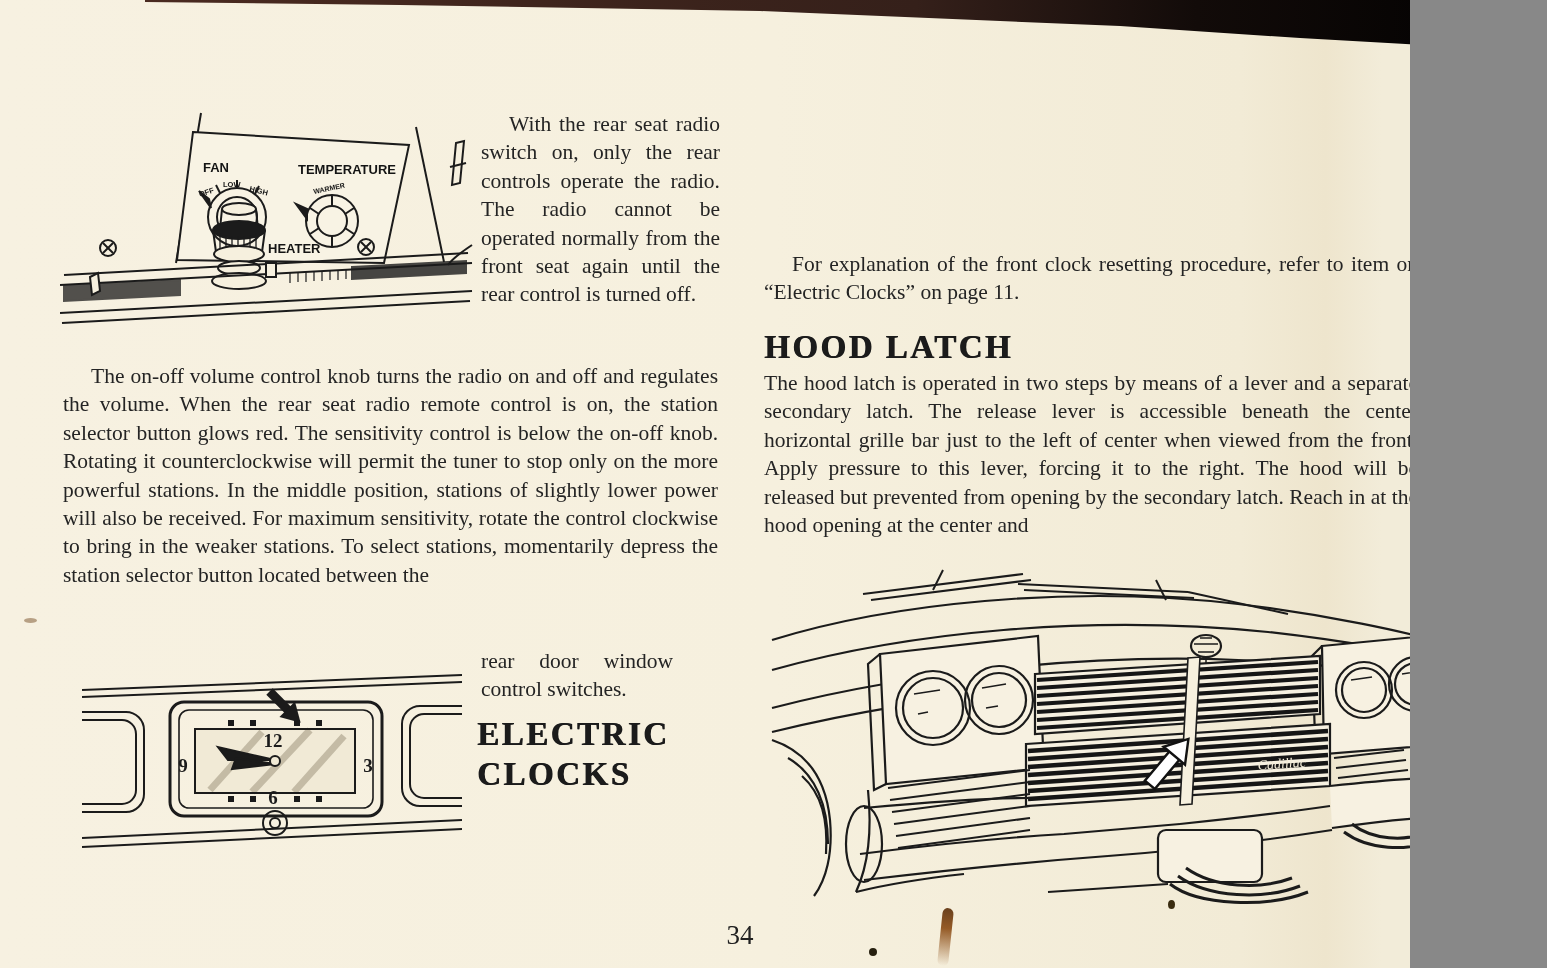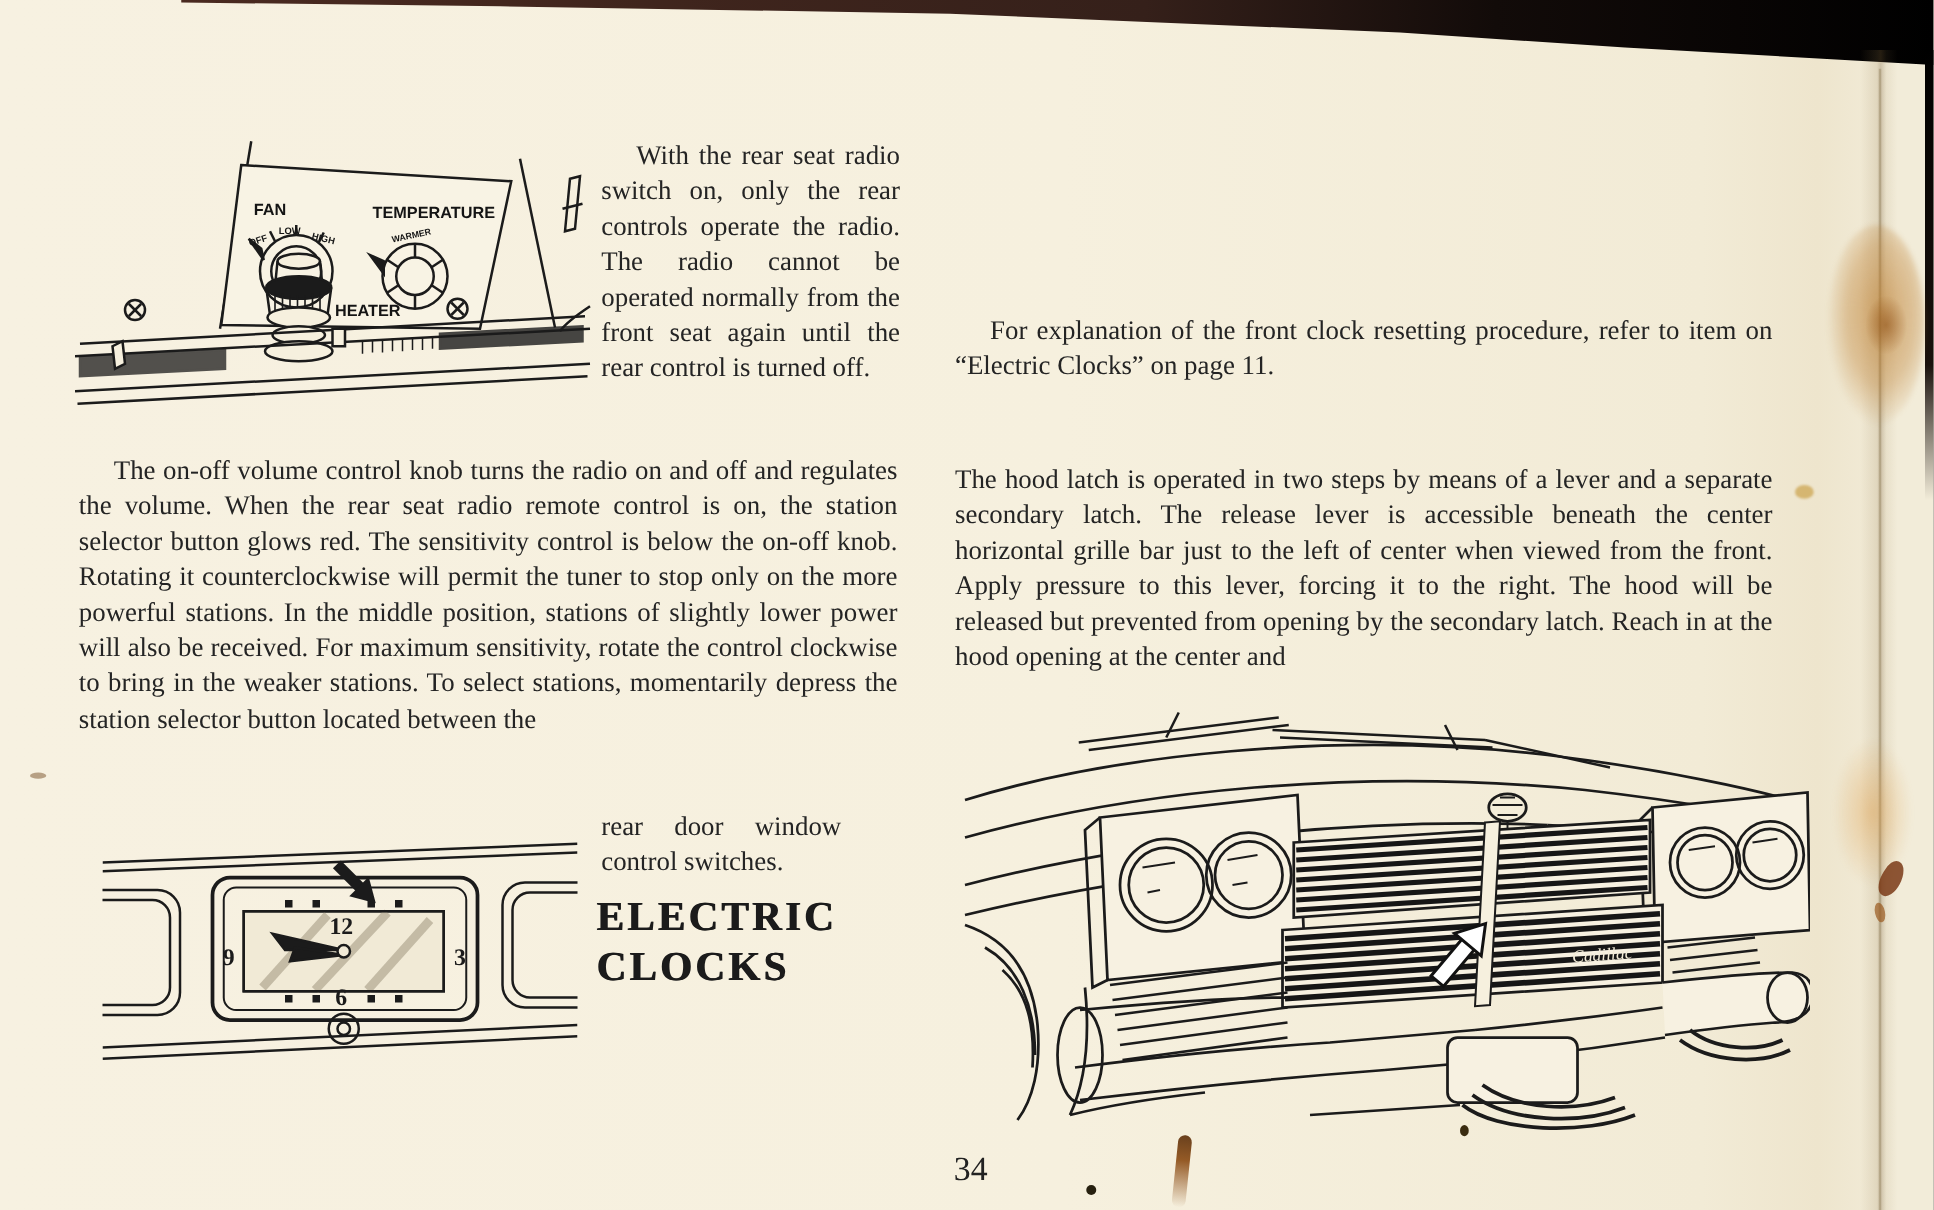--- a/index.html
+++ b/index.html
@@ -1,18 +1,18 @@
 <!DOCTYPE html>
 <html><head>
 <meta charset="utf-8">
 <style>
   html,body{margin:0;padding:0;background:#888;}
   .page{
     position:relative;
-    width:1547px;height:968px;
+    width:1410px;height:968px;
     overflow:hidden;
     background:linear-gradient(90deg,#f7f1e1 0%,#f6f0de 55%,#f2ebd6 88%,#eee5cd 94%,#f2ecd9 98%);
     font-family:"Liberation Serif", serif;
     color:#1f1f1f;
   }
   .abs{position:absolute;}
   .body-text{
     font-size:21.5px;
     line-height:28.4px;
     text-align:justify;
@@ -24,21 +24,21 @@
     font-weight:bold;
     font-size:33px;
     letter-spacing:2.5px;
     color:#1b1b1b;
     line-height:40px;
     text-shadow:0.7px 0 0 #1b1b1b;
   }
   .pagenum{
     font-size:27px;
     color:#222;
-    text-align:right;
+    text-align:center;
   }
   
   svg{display:block;}
   .stain{position:absolute;pointer-events:none;}
   .crease{
     position:absolute;left:1488px;top:40px;width:30px;height:928px;
     background:linear-gradient(90deg,rgba(150,125,80,0) 0%,rgba(150,125,80,0.18) 45%,rgba(120,95,55,0.30) 55%,rgba(150,125,80,0.10) 70%,rgba(150,125,80,0) 100%);
   }
   .crease-line{
     position:absolute;left:1503px;top:55px;width:2px;height:913px;
@@ -60,20 +60,21 @@
   <div class="abs body-text indent" style="left:63px;top:362px;width:655px;">The on-off volume control knob turns the radio on and off and regulates the volume. When the rear seat radio remote control is on, the station selector button glows red. The sensitivity control is below the on-off knob. Rotating it counterclockwise will permit the tuner to stop only on the more powerful stations. In the middle position, stations of slightly lower power will also be received. For maximum sensitivity, rotate the control clockwise to bring in the weaker stations. To select stations, momentarily depress the station selector button located between the</div>
 
   <div class="abs heading" style="left:477px;top:714px;width:255px;">ELECTRIC CLOCKS</div>
 
   <div class="abs body-text" style="left:481px;top:647px;width:192px;">rear door window control switches.</div>
 
 
 
   <div class="abs body-text indent" style="left:764px;top:250px;width:654px;">For explanation of the front clock resetting procedure, refer to item on “Electric Clocks” on page 11.</div>
 
+  <div class="abs heading" style="left:764px;top:327px;width:500px;">HOOD LATCH</div>
 
   <div class="abs body-text" style="left:764px;top:369px;width:654px;">The hood latch is operated in two steps by means of a lever and a separate secondary latch. The release lever is accessible beneath the center horizontal grille bar just to the left of center when viewed from the front. Apply pressure to this lever, forcing it to the right. The hood will be released but prevented from opening by the secondary latch. Reach in at the hood opening at the center and</div>
 
   <div class="abs pagenum" style="left:690px;top:920px;width:100px;">34</div>
 
   <svg class="abs" style="left:60px;top:105px;" width="415" height="265" viewBox="0 0 415 265">
     <g fill="none" stroke="#1b1b1b" stroke-width="2">
 
       <line x1="141" y1="8" x2="116" y2="158"></line>
       <line x1="356" y1="22" x2="384" y2="157"></line>

